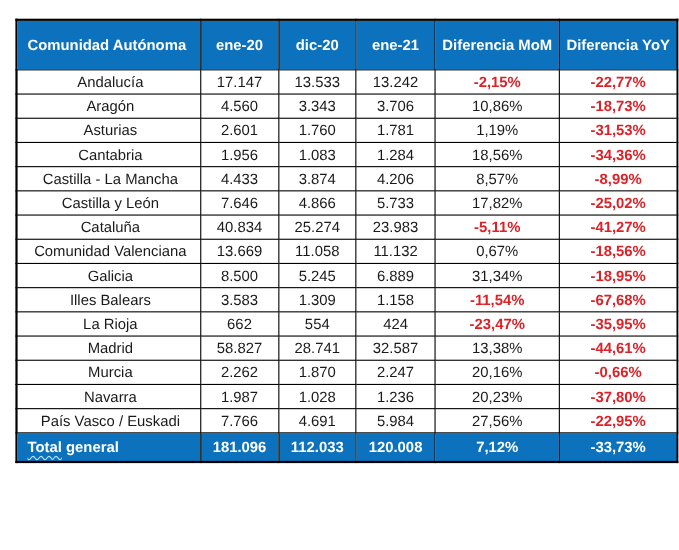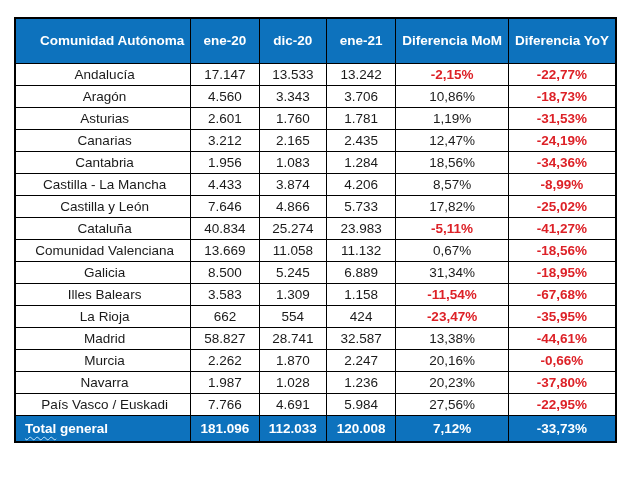--- a/index.html
+++ b/index.html
@@ -40,21 +40,21 @@
     font-weight: bold;
     height: 44px;
     text-align: center;
     vertical-align: middle;
     white-space: normal;
     line-height: 1.15;
     font-size: 13.5px;
   }
   thead th.first {
     text-align: left;
-    padding-left: 24px;
+    padding-left: 9px;
   }
   tbody td {
     height: 21px;
     text-align: center;
     background: #ffffff;
   }
   tbody td.region {
     text-align: center;
     padding-left: 9px;
   }
@@ -123,28 +123,20 @@
         </tr>
         <tr>
           <td class="region">Asturias</td>
           <td>2.601</td>
           <td>1.760</td>
           <td>1.781</td>
           <td>1,19%</td>
           <td class="neg">-31,53%</td>
         </tr>
         <tr>
-          <td class="region">Canarias</td>
-          <td>3.212</td>
-          <td>2.165</td>
-          <td>2.435</td>
-          <td>12,47%</td>
-          <td class="neg">-24,19%</td>
-        </tr>
-        <tr>
           <td class="region">Cantabria</td>
           <td>1.956</td>
           <td>1.083</td>
           <td>1.284</td>
           <td>18,56%</td>
           <td class="neg">-34,36%</td>
         </tr>
         <tr>
           <td class="region">Castilla - La Mancha</td>
           <td>4.433</td>

